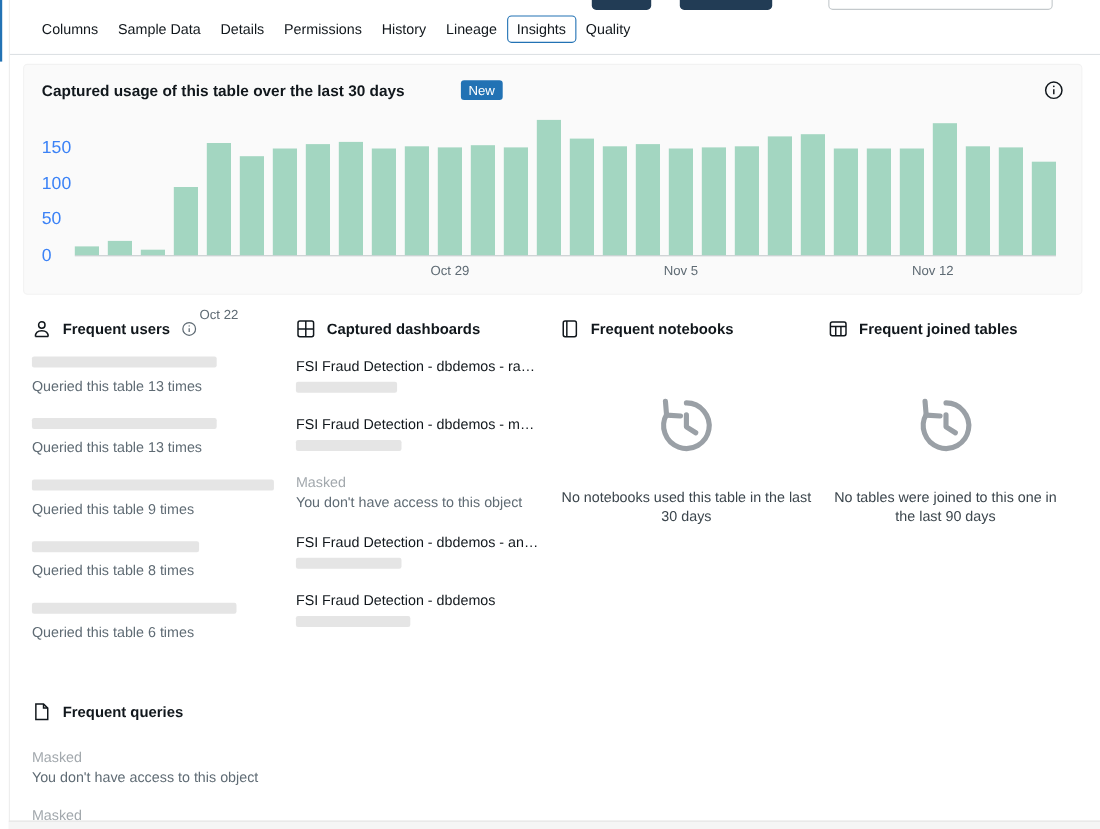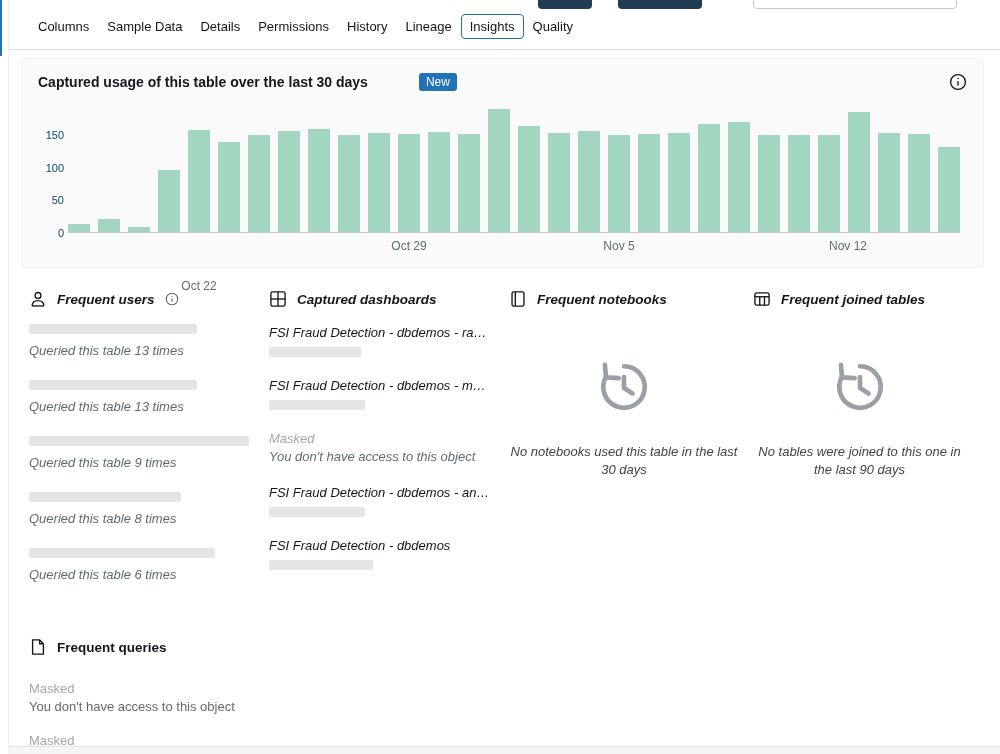--- a/index.html
+++ b/index.html
@@ -30,26 +30,26 @@
   .usage-header { display:flex; align-items:center;gap:41px; }
   .usage-title { font-size:14px; font-weight:700; color:#11171c; }
   .badge { margin-left:10px; background:#2272b4; color:#fff; font-size:12px; padding:2px 7px; border-radius:3px; font-weight:400; }
   .card-info { margin-left:auto; color:#11171c; display:flex; cursor:pointer; }
 
   .chart { position:relative; height:150px; margin-top:14px; }
   .bars { position:absolute; left:30px; bottom:22px; width:892px; height:128px;
           display:flex; align-items:flex-end; gap:8px; border-bottom:1px solid #c6cbce; }
   .bar { width:22px; flex:0 0 22px; background:#a3d6c1; }
   .y-labels { position:absolute; left:0; top:0; bottom:0; width:26px; }
-  .ytick { position:absolute; right:0; font-size:11px; color:#0c4a6e; line-height:16px; width:26px; text-align:right; }
+  .ytick { position:absolute; right:0; font-size:16px; color:#3b82f6; line-height:16px; width:26px; text-align:left; }
   .x-labels { position:absolute; left:30px; right:0; bottom:0; height:16px; }
   .xtick { position:absolute; transform:translateX(-50%); font-size:12px; color:#5f6b74; white-space:nowrap; }
 
   
-  .columns { display:grid; grid-template-columns:240px 240px 244px 1fr; padding:22px 4px 0 8px; align-items:start;font-style:italic; }
+  .columns { display:grid; grid-template-columns:240px 240px 244px 1fr; padding:22px 4px 0 8px; align-items:start; }
   .col { padding-right:14px; }
   .section-header { display:flex; align-items:center; gap:10px; margin-bottom:16px; }
   .section-title { font-size:13.5px; font-weight:700; color:#11171c; }
   .hdr-icon { display:flex; color:#11171c; }
   .info-sm { color:#5f6b74; display:flex; cursor:pointer; }
 
   .masked-bar { background:#e5e5e5; height:10px; border-radius:2px; }
   .user-item { margin-bottom:21px; }
   .user-item .masked-bar { margin-bottom:8px; }
   .item-sub { color:#5f6b74; font-size:13px; line-height:17px; }

